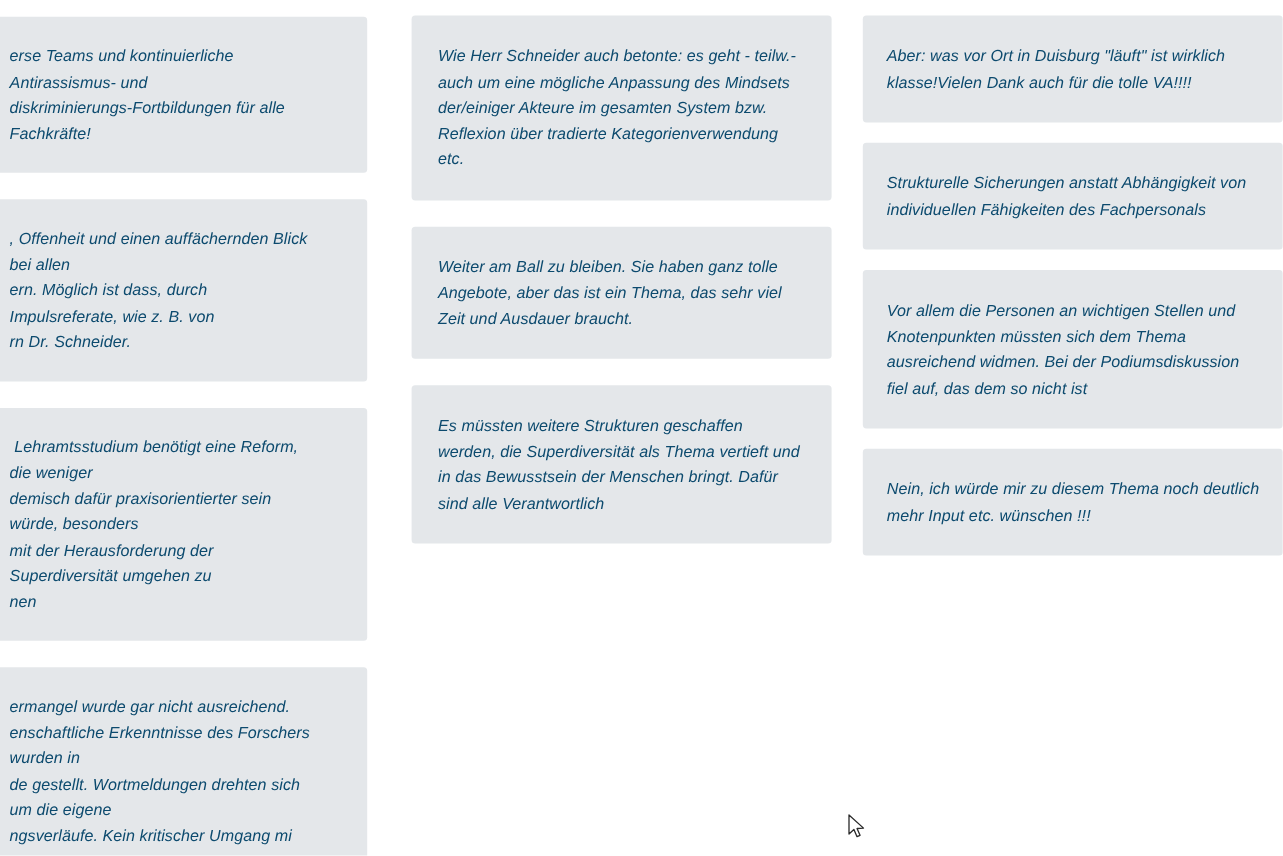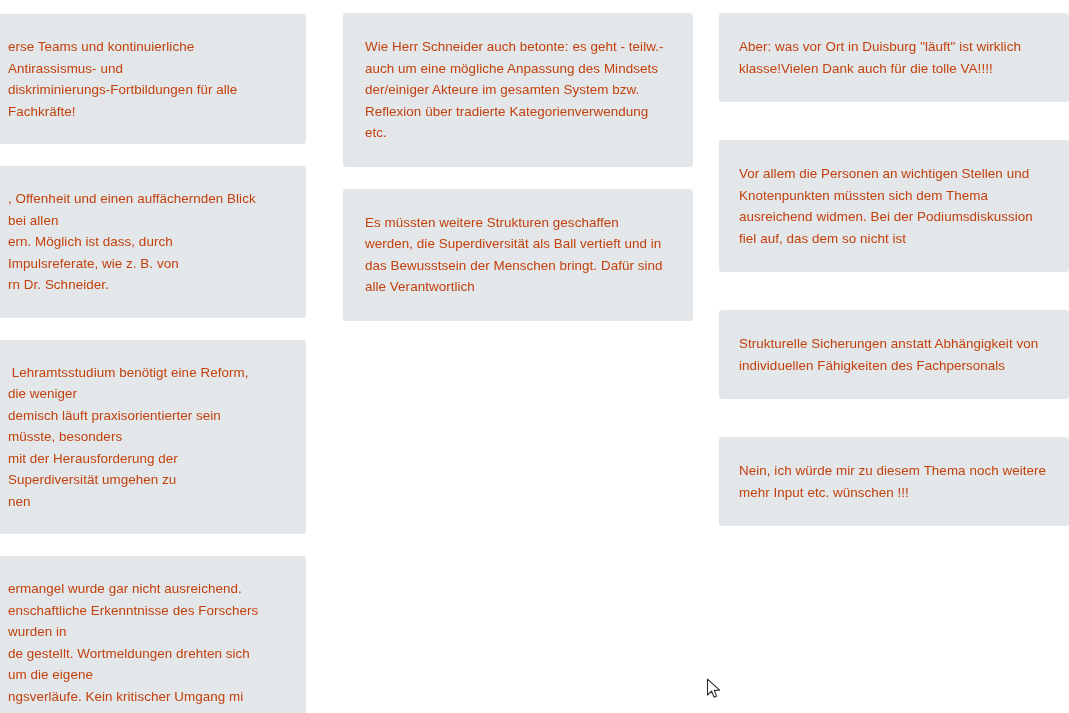--- a/index.html
+++ b/index.html
@@ -57,44 +57,45 @@
     border-radius: 3px;
     box-sizing: border-box;
     width: 100%;
     display: flex;
     align-items: center;
   }
 
   .card-text {
     font-size: 13.4px;
     line-height: 21.5px;
-    color: #c2410c;
+    color: #0c4a6e;
     letter-spacing: 0.06px;
     word-break: normal;
     white-space: pre-wrap;
+    font-style: italic;
   }
 
   
   .col-0 .card {
     padding: 22px 40px 22px 26px;
     margin-bottom: 22px;
   }
   .col-0 .card:first-child { margin-top: 14px; }
 
   
   .col-1 .card {
     padding: 23px 24px 23px 22px;
     margin-bottom: 22px;
   }
   .col-1 .card:first-child { margin-top: 13px; justify-content: flex-end; }
 
   
   .col-2 .card {
     padding: 23px 16px 23px 20px;
-    margin-bottom: 38px;
+    margin-bottom: 17px;
   }
   .col-2 .card:first-child { margin-top: 13px; }
 
   
   #cursor {
     position: absolute;
     left: 706px;
     top: 678px;
     width: 16px;
     height: 22px;
@@ -111,50 +112,53 @@
         <div class="card-text">erse Teams und kontinuierliche Antirassismus- und
 diskriminierungs-Fortbildungen für alle Fachkräfte!</div>
       </div>
       <div class="card">
         <div class="card-text">, Offenheit und einen auffächernden Blick bei allen
 ern. Möglich ist dass, durch Impulsreferate, wie z. B. von
 rn Dr. Schneider.</div>
       </div>
       <div class="card">
         <div class="card-text"> Lehramtsstudium benötigt eine Reform, die weniger
-demisch läuft praxisorientierter sein müsste, besonders
+demisch dafür praxisorientierter sein würde, besonders
 mit der Herausforderung der Superdiversität umgehen zu
 nen</div>
       </div>
       <div class="card">
         <div class="card-text">ermangel wurde gar nicht ausreichend.
 enschaftliche Erkenntnisse des Forschers wurden in
 de gestellt. Wortmeldungen drehten sich um die eigene
 ngsverläufe. Kein kritischer Umgang mi</div>
       </div>
     </div>
     <div class="column col-1">
       <div class="card">
         <div class="card-text">Wie Herr Schneider auch betonte: es geht - teilw.- auch um eine mögliche Anpassung des Mindsets der/einiger Akteure im gesamten System bzw. Reflexion über tradierte Kategorienverwendung etc.</div>
       </div>
       <div class="card">
-        <div class="card-text">Es müssten weitere Strukturen geschaffen werden, die Superdiversität als Ball vertieft und in das Bewusstsein der Menschen bringt. Dafür sind alle Verantwortlich</div>
+        <div class="card-text">Weiter am Ball zu bleiben. Sie haben ganz tolle Angebote, aber das ist ein Thema, das sehr viel Zeit und Ausdauer braucht.</div>
+      </div>
+      <div class="card">
+        <div class="card-text">Es müssten weitere Strukturen geschaffen werden, die Superdiversität als Thema vertieft und in das Bewusstsein der Menschen bringt. Dafür sind alle Verantwortlich</div>
       </div>
     </div>
     <div class="column col-2">
       <div class="card">
         <div class="card-text">Aber: was vor Ort in Duisburg "läuft" ist wirklich klasse!Vielen Dank auch für die tolle VA!!!!</div>
       </div>
       <div class="card">
+        <div class="card-text">Strukturelle Sicherungen anstatt Abhängigkeit von individuellen Fähigkeiten des Fachpersonals</div>
+      </div>
+      <div class="card">
         <div class="card-text">Vor allem die Personen an wichtigen Stellen und Knotenpunkten müssten sich dem Thema ausreichend widmen. Bei der Podiumsdiskussion fiel auf, das dem so nicht ist</div>
       </div>
       <div class="card">
-        <div class="card-text">Strukturelle Sicherungen anstatt Abhängigkeit von individuellen Fähigkeiten des Fachpersonals</div>
-      </div>
-      <div class="card">
-        <div class="card-text">Nein, ich würde mir zu diesem Thema noch weitere mehr Input etc. wünschen !!!</div>
+        <div class="card-text">Nein, ich würde mir zu diesem Thema noch deutlich mehr Input etc. wünschen !!!</div>
       </div>
     </div>
   </div>
 
 <svg id="cursor" viewBox="0 0 16 22" xmlns="http://www.w3.org/2000/svg" style="left: 706px; top: 678px;">
   <path d="M1.5 1.2 L1.5 17.0 L5.6 13.2 L8.2 19.2 L10.7 18.1 L8.2 12.4 L13.6 12.1 Z" fill="#ffffff" stroke="#2b2b2b" stroke-width="1.1" stroke-linejoin="round"></path>
 </svg>
 
 </body></html>

